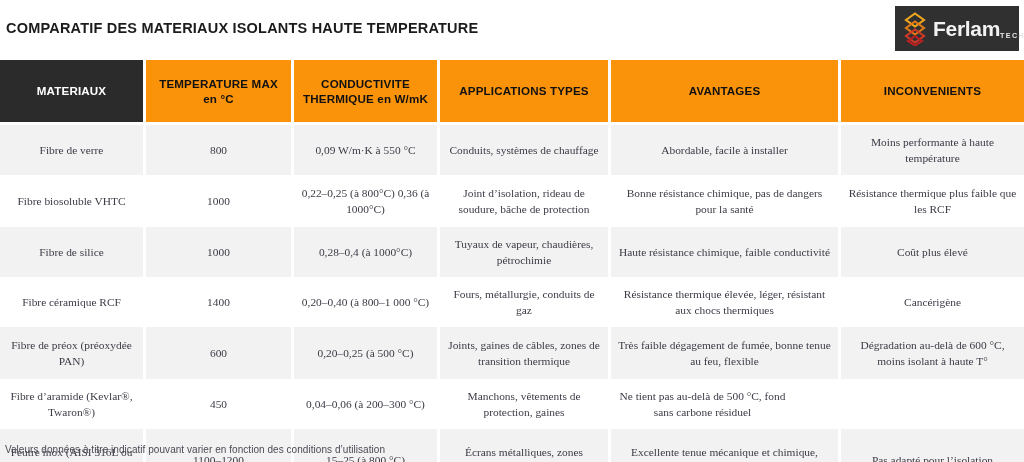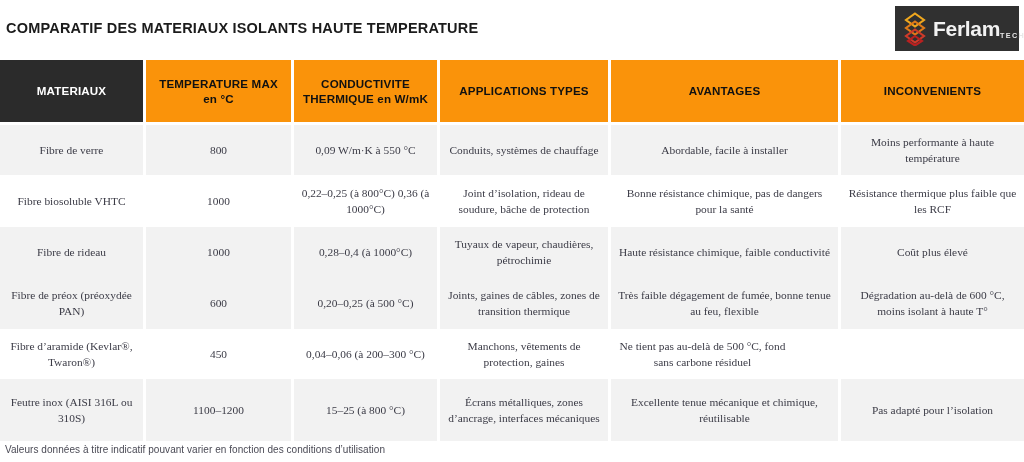--- a/index.html
+++ b/index.html
@@ -219,28 +219,36 @@
     <div class="trow r2 alt">
       <div class="cell c1">Fibre biosoluble VHTC</div>
       <div class="cell c2">1000</div>
       <div class="cell c3">0,22–0,25 (à 800°C) 0,36 (à 1000°C)</div>
       <div class="cell c4">Joint d’isolation, rideau de soudure, bâche de protection</div>
       <div class="cell c5">Bonne résistance chimique, pas de dangers pour la santé</div>
       <div class="cell c6">Résistance thermique plus faible que les RCF</div>
     </div>
 
     <div class="trow r3">
-      <div class="cell c1">Fibre de rideau</div>
+      <div class="cell c1">Fibre de silice</div>
       <div class="cell c2">1000</div>
       <div class="cell c3">0,28–0,4 (à 1000°C)</div>
       <div class="cell c4">Tuyaux de vapeur, chaudières, pétrochimie</div>
       <div class="cell c5">Haute résistance chimique, faible conductivité</div>
       <div class="cell c6">Coût plus élevé</div>
     </div>
 
+    <div class="trow r4 alt">
+      <div class="cell c1">Fibre céramique RCF</div>
+      <div class="cell c2">1400</div>
+      <div class="cell c3">0,20–0,40  (à 800–1 000 °C)</div>
+      <div class="cell c4">Fours, métallurgie, conduits de gaz</div>
+      <div class="cell c5">Résistance thermique élevée, léger, résistant aux chocs thermiques</div>
+      <div class="cell c6">Cancérigène</div>
+    </div>
 
     <div class="trow r5">
       <div class="cell c1">Fibre de préox (préoxydée PAN)</div>
       <div class="cell c2">600</div>
       <div class="cell c3">0,20–0,25 (à 500 °C)</div>
       <div class="cell c4">Joints, gaines de câbles, zones de transition thermique</div>
       <div class="cell c5">Très faible dégagement de fumée, bonne tenue au feu, flexible</div>
       <div class="cell c6">Dégradation au-delà de 600 °C, moins isolant à haute T°</div>
     </div>
 

